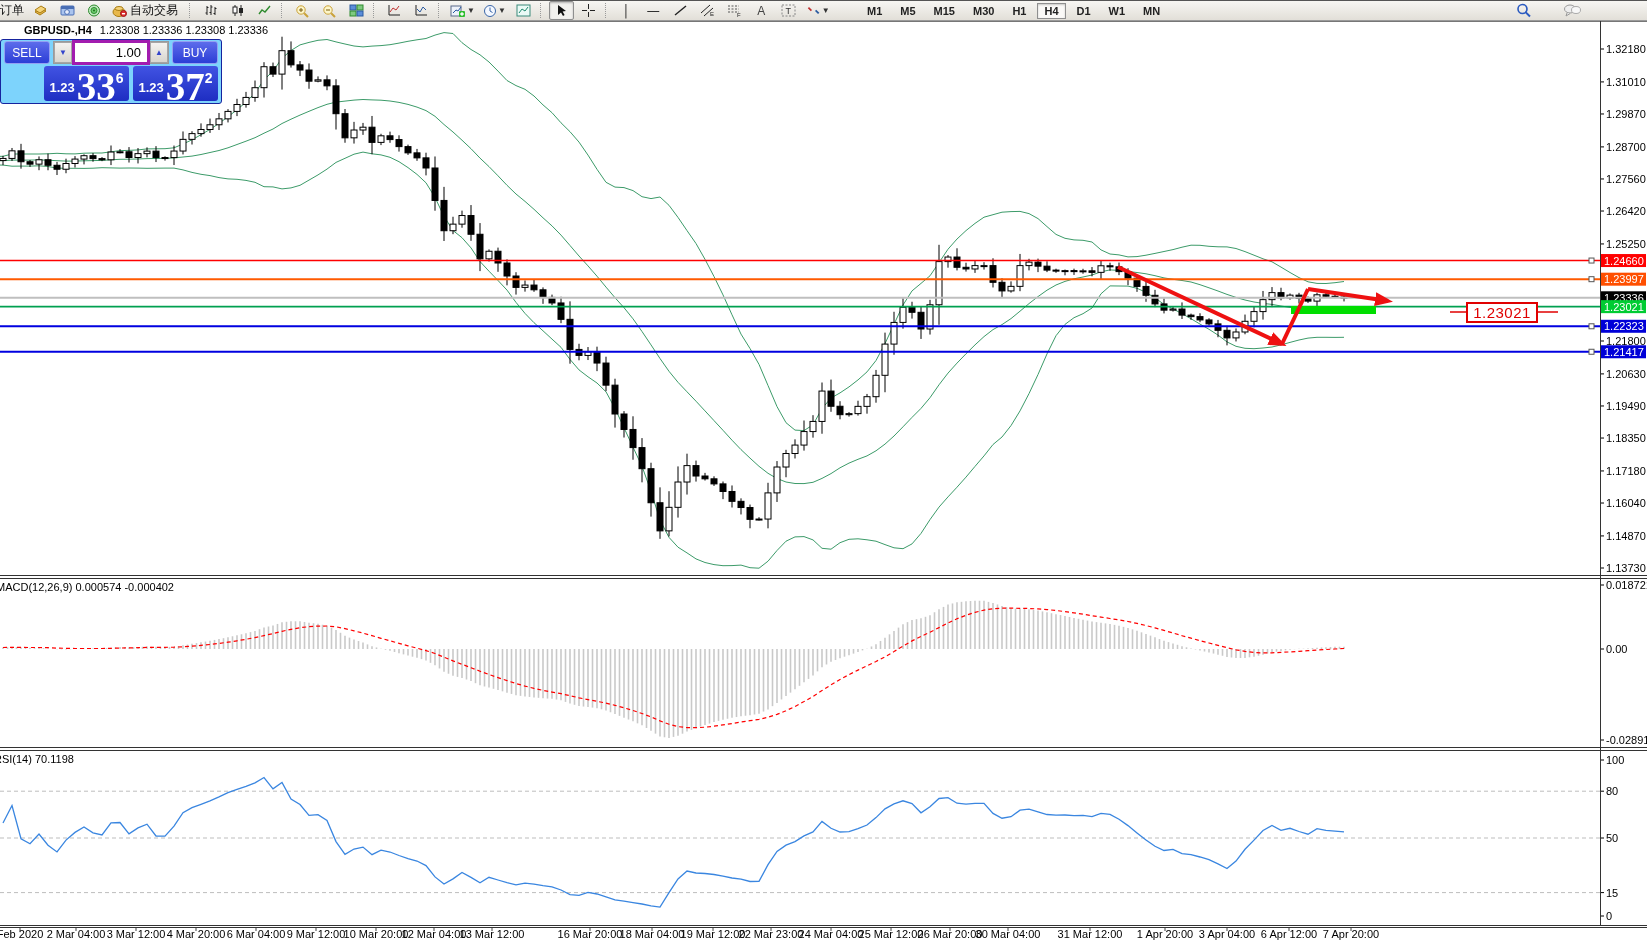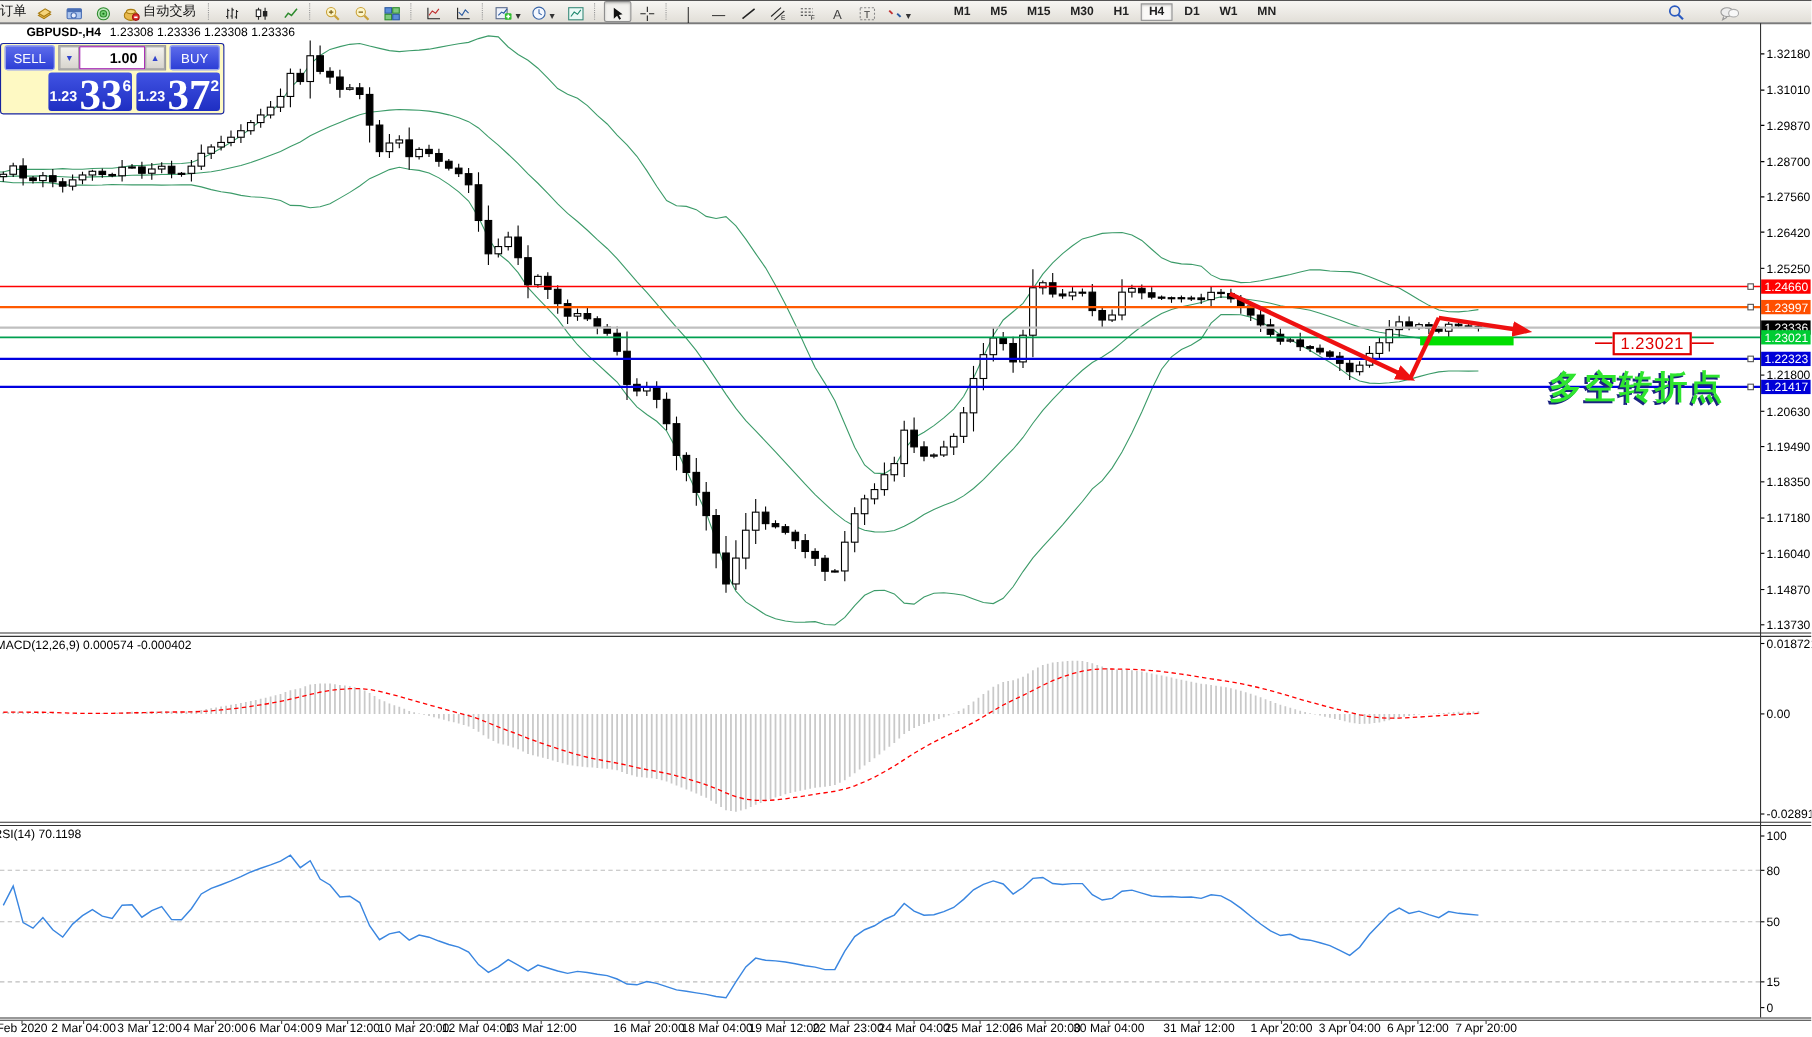--- a/index.html
+++ b/index.html
@@ -2,21 +2,21 @@
 <html><head>
 <meta charset="utf-8">
 <style>
   html,body{margin:0;padding:0;background:#fff;}
   #app{position:relative;width:1647px;height:943px;overflow:hidden;background:#fff;
        font-family:"Liberation Sans",sans-serif;border-top:1px solid #555;}
   
   .toolbar{position:absolute;left:0;top:0;width:1647px;height:19px;z-index:10;
     background:linear-gradient(#f7f6f3,#e2dfd8);border-bottom:1px solid #9a9a9a;
     display:flex;align-items:center;font-size:12px;color:#111;}
-  .tbtn{height:17px;min-width:19px;display:flex;align-items:flex-end;justify-content:center;
+  .tbtn{height:17px;min-width:19px;display:flex;align-items:center;justify-content:center;
     margin:0 1px;border:1px solid transparent;border-radius:2px;background:transparent;padding:0 2px;cursor:default;}
   .tbtn.pressed{border:1px solid #8f8f8f;background:#f2f1ee;box-shadow:inset 0 1px 2px rgba(0,0,0,.25);}
   .tb-label{margin:0 3px 0 -12px;white-space:nowrap;}
   .tb-label2{margin:0 4px 0 2px;white-space:nowrap;}
   .sep{width:4px;height:15px;margin:0 3px;border-left:1px dotted #9a9a9a;}
   .caret{font-size:8px;color:#333;margin-left:1px;}
   .tf-box{position:absolute;left:858px;top:1px;display:flex;align-items:center;height:17px;}
   .tf{font-size:11px;color:#222;padding:1px 6px;margin:0 2px;border:1px solid transparent;font-weight:bold;}
   .tf.active{border:1px solid #8f8f8f;background:#faf9f7;box-shadow:inset 0 1px 2px rgba(0,0,0,.2);}
   .right-icons{position:absolute;left:1510px;top:0;display:flex;align-items:center;height:18px;}
@@ -25,31 +25,31 @@
   .chart-title{position:absolute;left:4px;top:23px;z-index:3;font-size:11px;color:#000;}
   .chart-title b{font-weight:bold;margin-right:8px;margin-left:20px;}
   .ind-label{position:absolute;z-index:3;font-size:11px;color:#000;white-space:nowrap;}
   .price-box{position:absolute;left:1466px;top:301px;width:68px;height:17px;z-index:4;
     border:2px solid #e00000;background:#fff;color:#e00000;font-size:15px;
     display:flex;align-items:center;justify-content:center;letter-spacing:0.5px;}
   .cn-note{position:absolute;left:1408px;top:331px;z-index:4;font-size:30px;font-weight:bold;
     color:#2fe52f;letter-spacing:2px;white-space:nowrap;
     text-shadow:-2px 2px 0 #1a2380;font-family:"Liberation Sans",sans-serif;}
   
-  .quote{position:absolute;left:0;top:38px;width:204px;height:65px;z-index:5;
-    background:#fef9c3;border:1px solid #16239e;border-radius:3px;box-sizing:border-box;}
+  .quote{position:absolute;left:0;top:38px;width:222px;height:65px;z-index:5;
+    background:#7dd3fc;border:1px solid #16239e;border-radius:3px;box-sizing:border-box;}
   .qrow1{display:flex;height:25px;align-items:center;}
   .sellbtn,.buybtn{width:44px;height:21px;margin:2px 3px;border:1px solid #93a0f2;border-radius:3px;
     background:linear-gradient(#5d6ceb,#2c3ed6);color:#fff;font-size:12px;
     display:flex;align-items:center;justify-content:center;}
   .volwrap{flex:1;height:21px;background:#d9d6cf;border:1px solid #9a9a9a;display:flex;align-items:center;}
   .stepbtn{width:16px;height:19px;background:linear-gradient(#f4f3f0,#d8d5ce);border:1px solid #a5a5a5;
     color:#3344cc;font-size:8px;display:flex;align-items:center;justify-content:center;}
-  .volval{flex:1;height:19px;background:#fff;border:1px solid #a21caf;color:#000;font-size:13px;
-    display:flex;align-items:center;justify-content:flex-end;padding-right:6px;font-weight:bold;}
+  .volval{flex:1;height:19px;background:#fff;border:3px solid #a21caf;color:#000;font-size:13px;
+    display:flex;align-items:center;justify-content:flex-end;padding-right:6px;}
   .qrow2{display:flex;gap:4px;padding:1px 3px 0 3px;margin-left:40px;}
   .qpanel{flex:1;height:33px;border-radius:3px;background:linear-gradient(#4153e3,#1e2ec2);
     color:#fff;display:flex;align-items:flex-end;justify-content:center;padding-bottom:2px;}
   .qsmall{font-size:13px;font-weight:bold;margin:0 2px 4px 0;}
   .qbig{font-size:39px;font-weight:bold;line-height:25px;font-family:Liberation Serif, serif;}
   .qsup{font-size:14px;font-weight:bold;margin-bottom:13px;}
   .glyph{font-size:12px;line-height:12px;}
 </style>
 </head>
 <body>
@@ -1048,14 +1048,13 @@
   </div>
 
   <div class="ind-label" style="left:-4px;top:580px;">
     <span>MACD(12,26,9)</span> <span>0.000574</span> <span>-0.000402</span>
   </div>
   <div class="ind-label" style="left:-6px;top:752px;">
     <span>RSI(14)</span> <span>70.1198</span>
   </div>
 
   <div class="price-box">1.23021</div>
-  <div class="cn-note">多空转折点</div>
 </div>
 
 </body></html>

